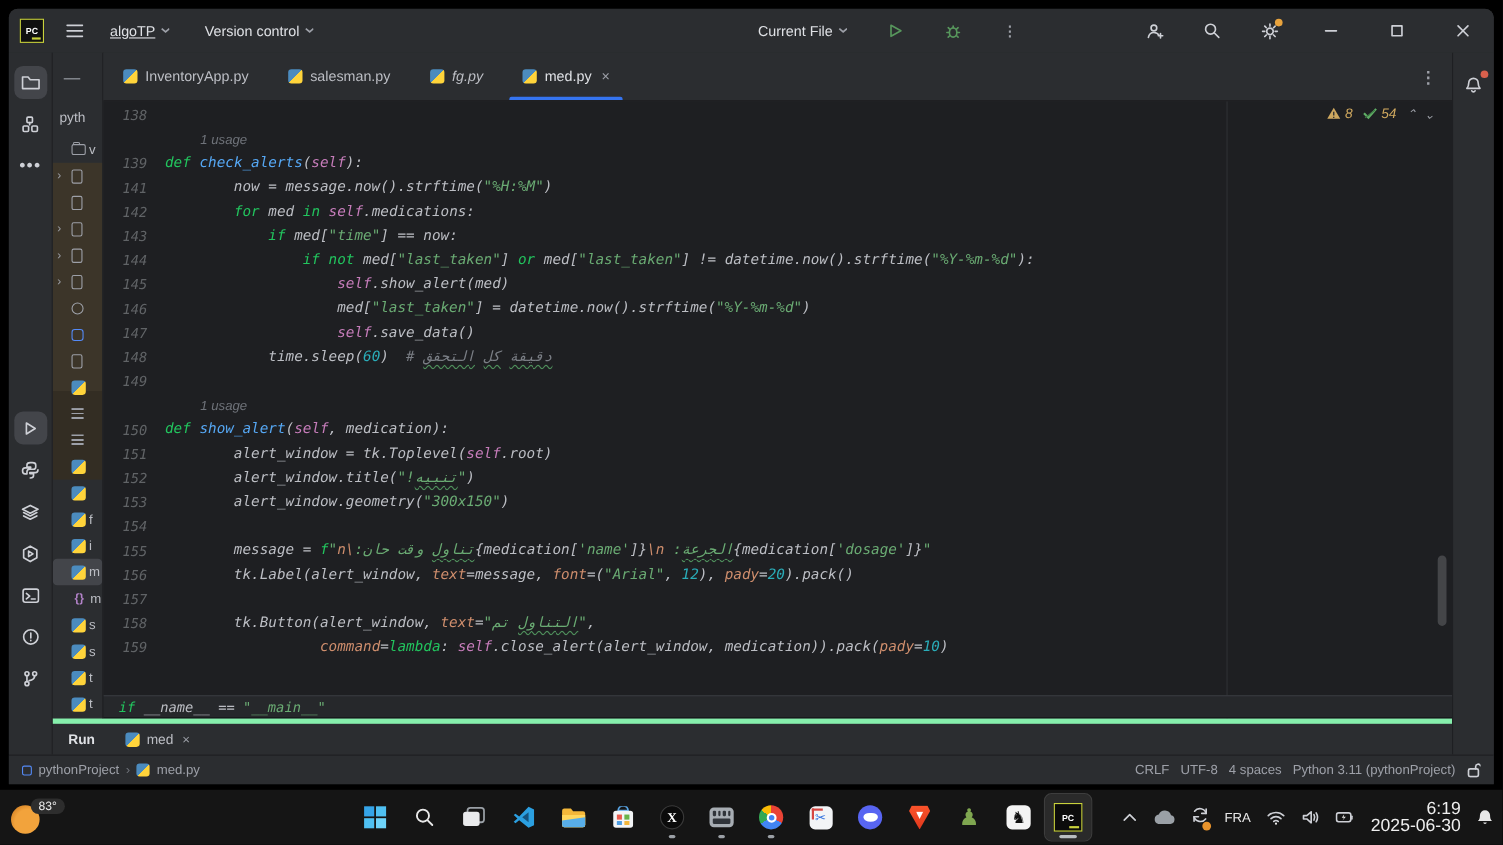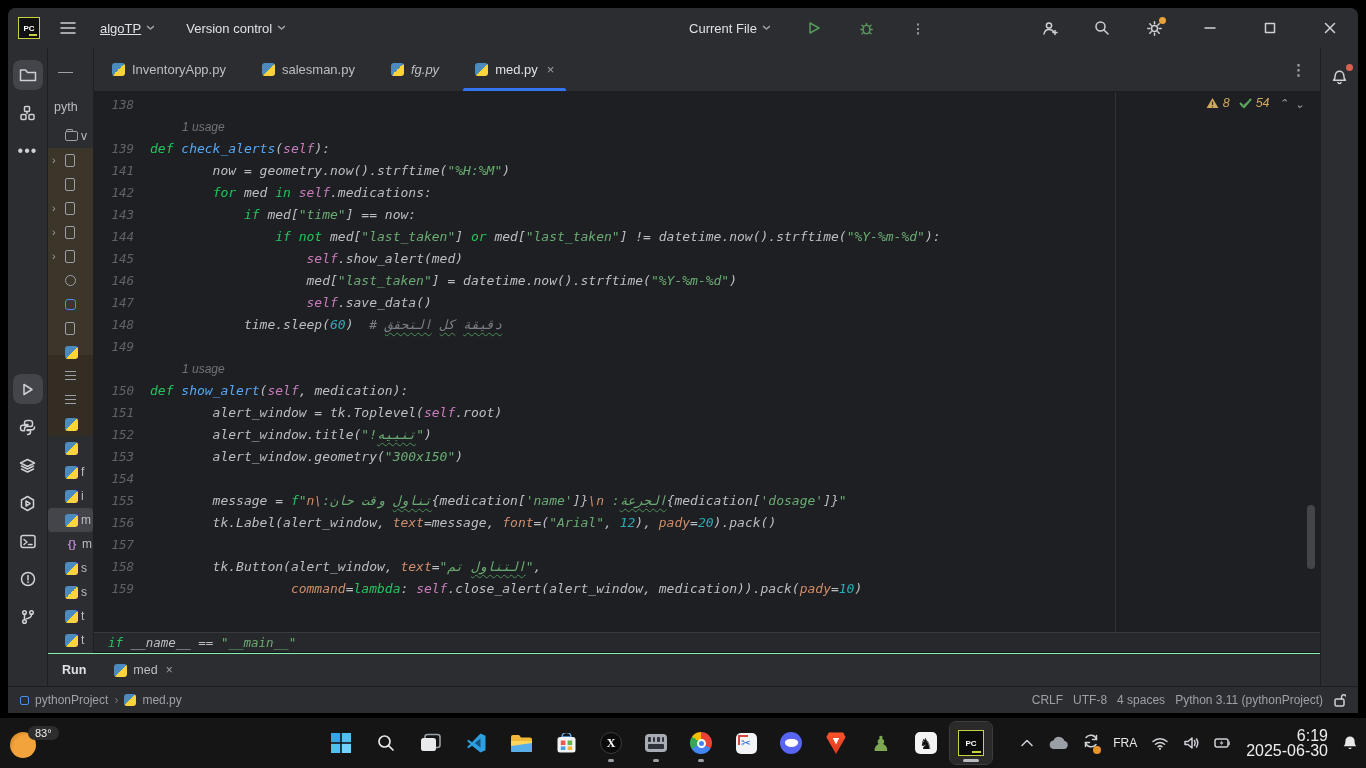--- a/index.html
+++ b/index.html
@@ -106,21 +106,21 @@
   .insp-chev { color:#9da0a8; font-size:11px; }
   .scroll-thumb { position:absolute; right:5px; top:413px; width:8px; height:64px;
                   background:#4d4f53; border-radius:4px; opacity:.8; }
 
   .sticky { position:absolute; left:0; right:0; bottom:0; height:21px; background:#26282b;
             border-top:1px solid #393b40; border-bottom:1px solid #16171a; display:flex;
             align-items:center; padding-left:14px; white-space:pre;
             font-family:"DejaVu Sans Mono", monospace; font-size:12.5px; }
 
   
-  .run-bar { height:33px; background:#2b2d30; border-top:1px solid #86efac; display:flex;
+  .run-bar { height:33px; background:#2b2d30; border-top:5px solid #86efac; display:flex;
              align-items:center; padding-left:14px; flex:0 0 auto; }
   .run-title { color:#dfe1e5; font-size:12.5px; font-weight:bold; margin-right:28px; }
   .run-tab { display:flex; align-items:center; gap:6px; color:#bcbec4; font-size:12.5px; }
   .run-tab .tab-close { font-size:12px; }
   .status { height:27px; background:#2b2d30; border-top:1px solid #1e1f22; display:flex;
             align-items:center; padding:0 12px; color:#9da0a8; font-size:12px; flex:0 0 auto; }
   .crumb { display:flex; align-items:center; gap:6px; }
   .crumb-sep { color:#6f737a; }
   .mod-ico { width:9px; height:9px; border:1.5px solid #548af7; border-radius:2px; }
   .status-right { margin-left:auto; display:flex; align-items:center; gap:10px; }
@@ -436,21 +436,21 @@
             </div>
             <div class="tabs-more">⋮</div>
           </div>
 
           <div class="editor-body">
             <div class="margin-guide"></div>
             <div class="code-scroll" id="code-lines">
                 <div class="cl"><span class="g">138</span><span class="c"></span></div>
                 <div class="cl"><span class="g"></span><span class="c"><span class="hint">1 usage</span></span></div>
                 <div class="cl"><span class="g">139</span><span class="c"><span class="tk tk-kw">def</span><span class="tk tk-d"> </span><span class="tk tk-fn">check_alerts</span><span class="tk tk-d">(</span><span class="tk tk-slf">self</span><span class="tk tk-d">):</span></span></div>
-                <div class="cl"><span class="g">141</span><span class="c"><span class="tk tk-d">        now = geometry.now().strftime(</span><span class="tk tk-str">"%H:%M"</span><span class="tk tk-d">)</span></span></div>
+                <div class="cl"><span class="g">141</span><span class="c"><span class="tk tk-d">        now = message.now().strftime(</span><span class="tk tk-str">"%H:%M"</span><span class="tk tk-d">)</span></span></div>
                 <div class="cl"><span class="g">142</span><span class="c"><span class="tk tk-d">        </span><span class="tk tk-kw">for</span><span class="tk tk-d"> med </span><span class="tk tk-kw">in</span><span class="tk tk-d"> </span><span class="tk tk-slf">self</span><span class="tk tk-d">.medications:</span></span></div>
                 <div class="cl"><span class="g">143</span><span class="c"><span class="tk tk-d">            </span><span class="tk tk-kw">if</span><span class="tk tk-d"> med[</span><span class="tk tk-str">"time"</span><span class="tk tk-d">] == now:</span></span></div>
                 <div class="cl"><span class="g">144</span><span class="c"><span class="tk tk-d">                </span><span class="tk tk-kw">if</span><span class="tk tk-d"> </span><span class="tk tk-kw">not</span><span class="tk tk-d"> med[</span><span class="tk tk-str">"last_taken"</span><span class="tk tk-d">] </span><span class="tk tk-kw">or</span><span class="tk tk-d"> med[</span><span class="tk tk-str">"last_taken"</span><span class="tk tk-d">] != datetime.now().strftime(</span><span class="tk tk-str">"%Y-%m-%d"</span><span class="tk tk-d">):</span></span></div>
                 <div class="cl"><span class="g">145</span><span class="c"><span class="tk tk-d">                    </span><span class="tk tk-slf">self</span><span class="tk tk-d">.show_alert(med)</span></span></div>
                 <div class="cl"><span class="g">146</span><span class="c"><span class="tk tk-d">                    med[</span><span class="tk tk-str">"last_taken"</span><span class="tk tk-d">] = datetime.now().strftime(</span><span class="tk tk-str">"%Y-%m-%d"</span><span class="tk tk-d">)</span></span></div>
                 <div class="cl"><span class="g">147</span><span class="c"><span class="tk tk-d">                    </span><span class="tk tk-slf">self</span><span class="tk tk-d">.save_data()</span></span></div>
                 <div class="cl"><span class="g">148</span><span class="c"><span class="tk tk-d">            time.sleep(</span><span class="tk tk-num">60</span><span class="tk tk-d">)  </span><span class="tk tk-cm"># </span><span class="tk tk-arc">التحقق</span><span class="tk tk-cm"> </span><span class="tk tk-arc">كل</span><span class="tk tk-cm"> </span><span class="tk tk-arc">دقيقة</span></span></div>
                 <div class="cl"><span class="g">149</span><span class="c"></span></div>
                 <div class="cl"><span class="g"></span><span class="c"><span class="hint">1 usage</span></span></div>
                 <div class="cl"><span class="g">150</span><span class="c"><span class="tk tk-kw">def</span><span class="tk tk-d"> </span><span class="tk tk-fn">show_alert</span><span class="tk tk-d">(</span><span class="tk tk-slf">self</span><span class="tk tk-d">, medication):</span></span></div>

